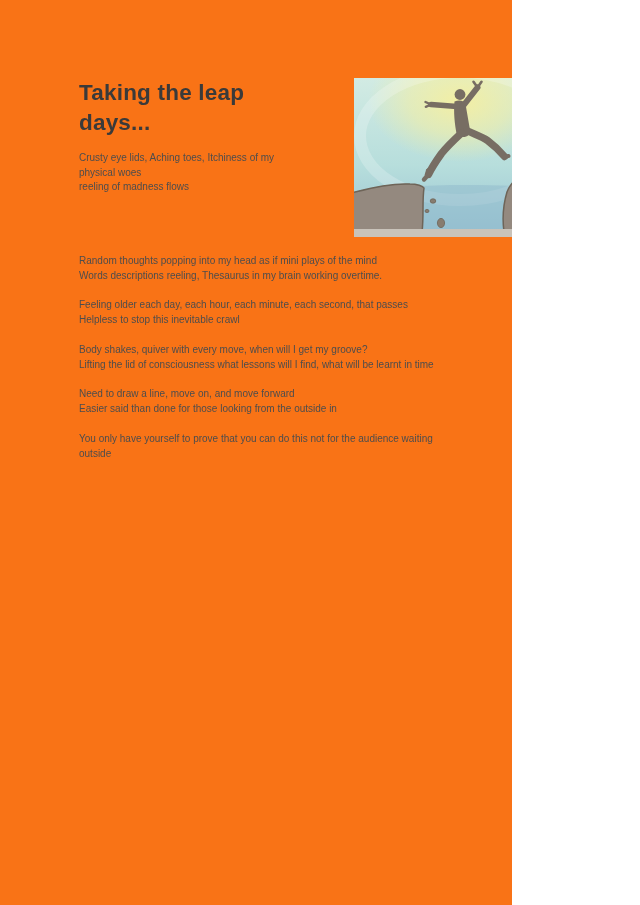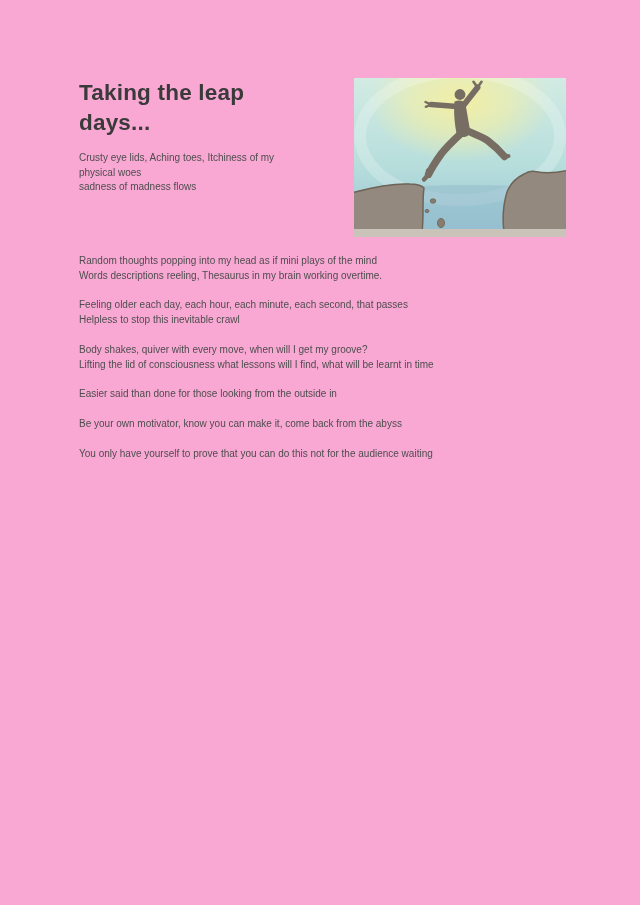--- a/index.html
+++ b/index.html
@@ -1,20 +1,20 @@
 <!DOCTYPE html>
 <html><head>
 <meta charset="utf-8">
 <style>
   html, body { margin: 0; padding: 0; background: #ffffff; }
   .page {
     position: relative;
-    width: 640px;
+    width: 512px;
     height: 905px;
-    background: #f9a8d4;
+    background: #f97316;
     font-family: "Liberation Sans", sans-serif;
     overflow: hidden;
   }
   .content {
     position: absolute;
     left: 79px;
     top: 78px;
     width: 487px;
   }
   .top-row { display: flex; width: 100%; }
@@ -52,21 +52,21 @@
 
     <div class="top-row">
       <div class="title-col">
         <div class="doc-title">
           <div class="t-line">Taking the leap</div>
           <div class="t-line">days...</div>
         </div>
         <div class="stanza intro">
           <div class="poem-line">Crusty eye lids, Aching toes, Itchiness of my</div>
           <div class="poem-line">physical woes</div>
-          <div class="poem-line">sadness of madness flows</div>
+          <div class="poem-line">reeling of madness flows</div>
         </div>
       </div>
 
       <div class="illustration">
         <svg viewBox="0 0 212 159" xmlns="http://www.w3.org/2000/svg">
           <defs>
             <linearGradient id="skyGrad" x1="0" y1="0" x2="0" y2="1">
               <stop offset="0%" stop-color="#d2ebe3"></stop>
               <stop offset="55%" stop-color="#b7dedc"></stop>
               <stop offset="100%" stop-color="#98c2d3"></stop>
@@ -126,24 +126,25 @@
       </div>
       <div class="stanza">
         <div class="poem-line">Feeling older each day, each hour, each minute, each second, that passes</div>
         <div class="poem-line">Helpless to stop this inevitable crawl</div>
       </div>
       <div class="stanza">
         <div class="poem-line">Body shakes, quiver with every move, when will I get my groove?</div>
         <div class="poem-line">Lifting the lid of consciousness what lessons will I find, what will be learnt in time</div>
       </div>
       <div class="stanza">
+        <div class="poem-line">Need to draw a line, move on, and move forward</div>
         <div class="poem-line">Easier said than done for those looking from the outside in</div>
       </div>
       <div class="stanza">
-        <div class="poem-line">Be your own motivator, know you can make it, come back from the abyss</div>
       </div>
       <div class="stanza">
         <div class="poem-line">You only have yourself to prove that you can do this not for the audience waiting</div>
+        <div class="poem-line">outside</div>
       </div>
     </div>
 
   </div>
 </div>
 
 </body></html>

